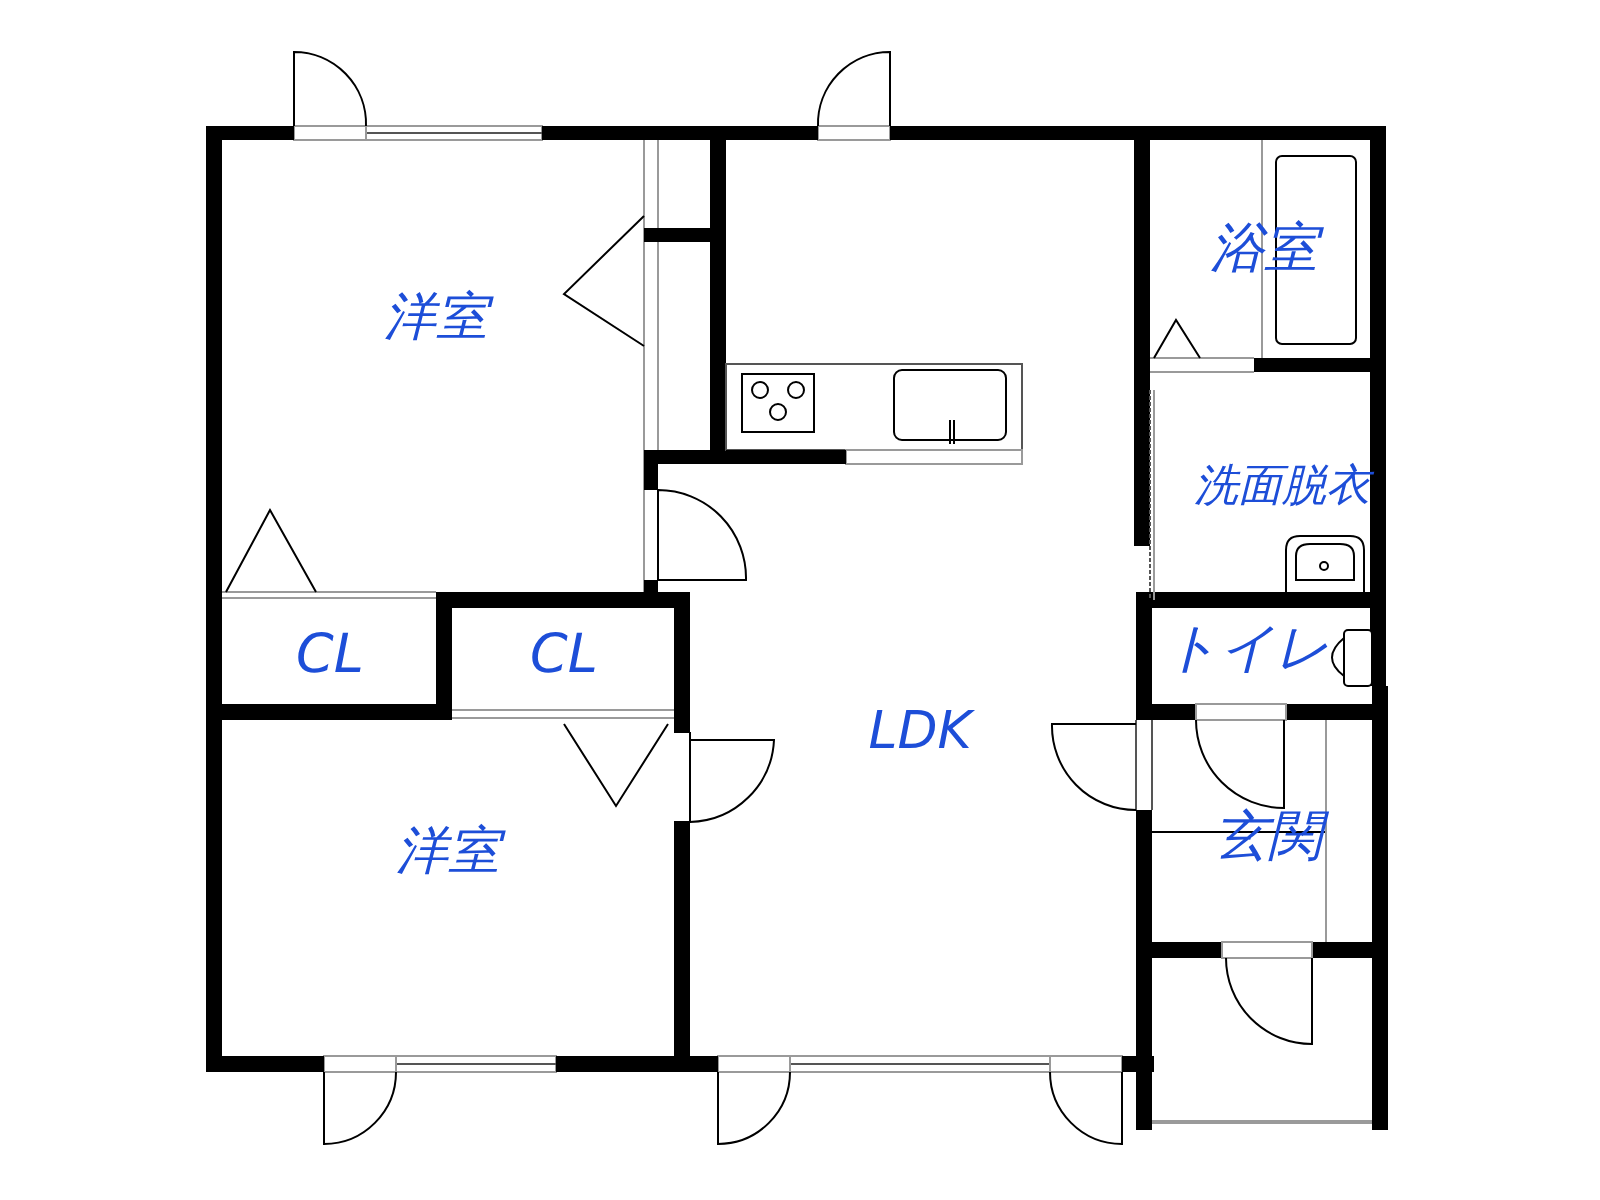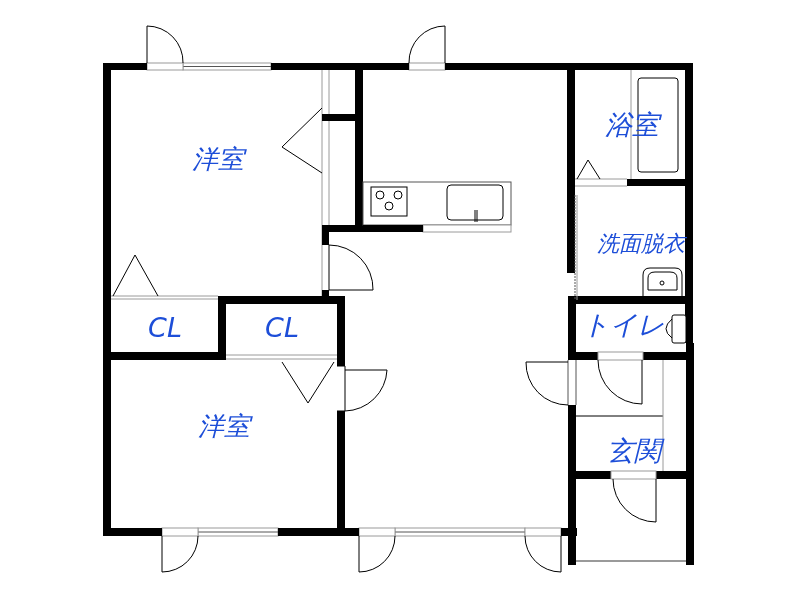--- a/index.html
+++ b/index.html
@@ -179,29 +179,30 @@
 
 <div class="label mid" style="left:242px; top:313px; width:80px;">
   <span>CL</span>
 </div>
 
 <div class="label big" style="left:174px; top:412px; width:100px;">
   <span>洋室</span>
 </div>
 
 <div class="label big" style="left:400px; top:352px; width:120px;">
+  <span>LDK</span>
 </div>
 
 <div class="label mid" style="left:592px; top:110px; width:80px;">
   <span>浴室</span>
 </div>
 
 <div class="label small" style="left:584px; top:232px; width:114px;">
   <span>洗面脱衣</span>
 </div>
 
 <div class="label mid" style="left:582px; top:310px; width:90px; text-align:left;">
   <span>トイレ</span>
 </div>
 
-<div class="label mid" style="left:594px; top:436px; width:80px;">
+<div class="label mid" style="left:594px; top:404px; width:80px;">
   <span>玄関</span>
 </div>
 
 </body></html>

